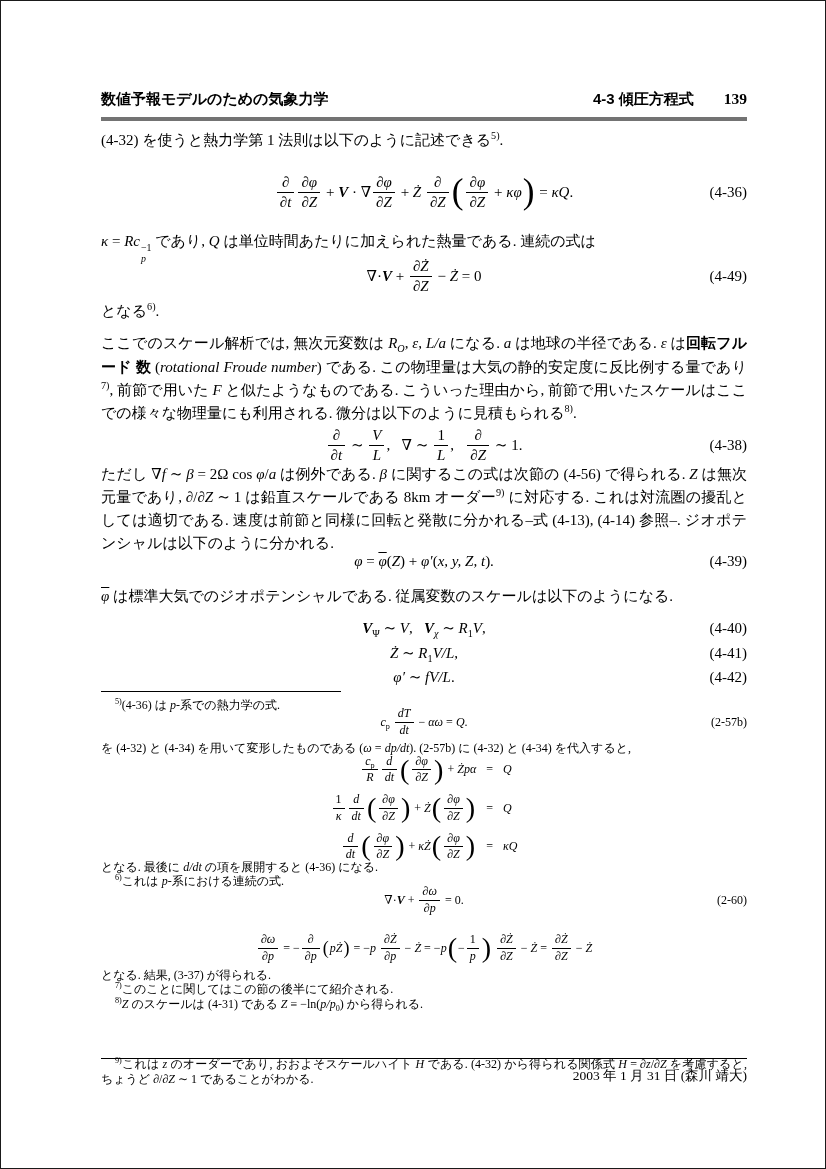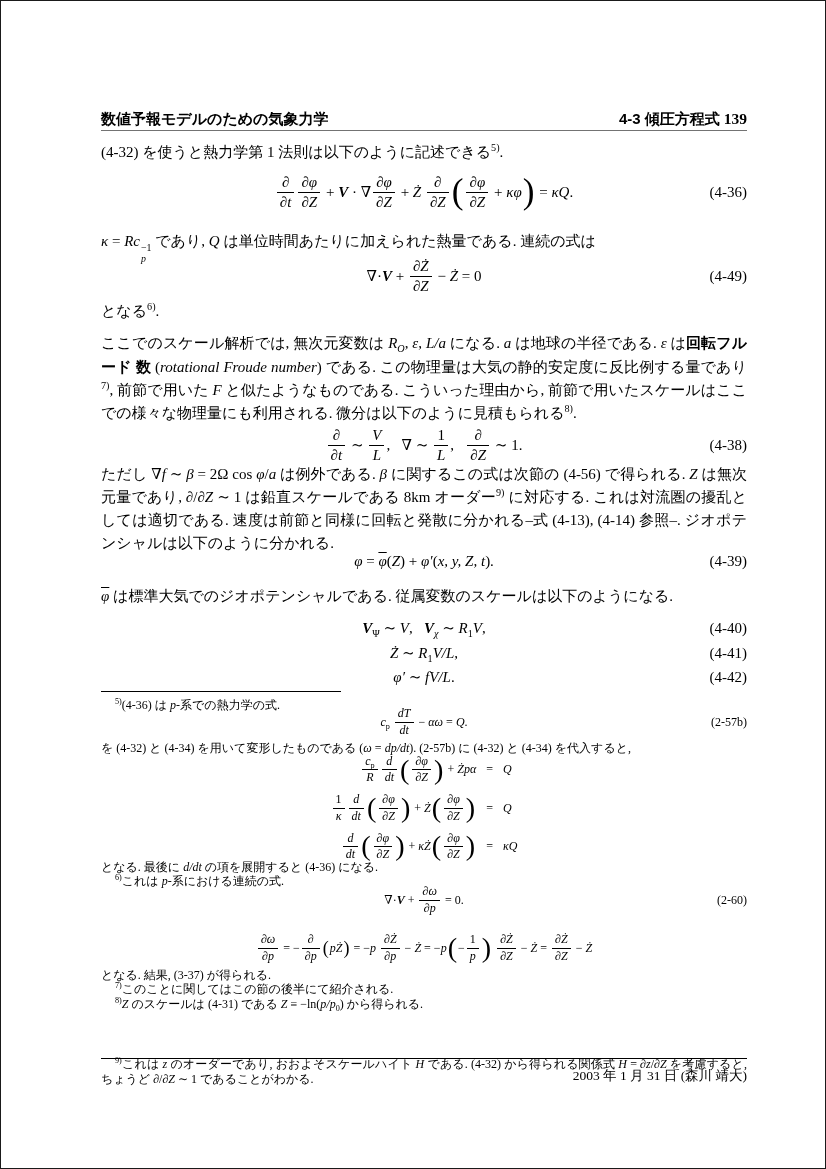--- a/index.html
+++ b/index.html
@@ -3,24 +3,24 @@
 <meta charset="utf-8">
 <style>
   html,body{margin:0;padding:0;background:#fff;}
   .page{position:relative;width:826px;height:1169px;background:#ffffff;overflow:hidden;
         box-sizing:border-box;border:1px solid #1a1a1a;
         font-family:"Liberation Serif","DejaVu Serif",serif;color:#000;}
   .blk{position:absolute;left:100px;width:646px;font-size:15px;line-height:23px;}
   p.blk{margin:0;}
   .just{text-align:justify;}
   
-  .header{top:106px;display:flex;justify-content:space-between;align-items:baseline;
-          border-bottom:1px solid #737373;}
+  .header{top:86px;display:flex;justify-content:space-between;align-items:baseline;
+          border-bottom:4px solid #737373;padding-bottom:7px;}
   .h-left{font-family:"Liberation Sans","DejaVu Sans",sans-serif;font-weight:bold;font-size:15px;}
-  .h-right{display:flex;gap:4px;align-items:baseline;}
+  .h-right{display:flex;gap:30px;align-items:baseline;}
   .h-sec{font-family:"Liberation Sans","DejaVu Sans",sans-serif;font-weight:bold;font-size:15px;}
   .h-page{font-weight:bold;font-size:15.5px;}
   .gb{font-family:"Liberation Sans","DejaVu Sans",sans-serif;font-weight:bold;}
   
   .eqline{display:flex;align-items:center;justify-content:center;}
   .eqbody{display:inline-flex;align-items:center;white-space:nowrap;}
   .eqlabel{position:absolute;right:0;top:50%;transform:translateY(-50%);}
   .frac{display:inline-block;text-align:center;vertical-align:middle;margin:0 2px;}
   .fnum{display:block;border-bottom:1px solid #000;padding:0 3px 1px;line-height:1.1;}
   .fden{display:block;padding:1px 3px 0;line-height:1.1;}
@@ -34,21 +34,21 @@
   .ovl{text-decoration:overline;}
   
   .eq436{top:163px;height:56px;}
   .eq437{top:251px;height:48px;}
   .eq438{top:422px;height:44px;}
   .eq439{top:547px;height:26px;}
   .eq440{top:614px;height:26px;}
   .eq441{top:639px;height:26px;}
   .eq442{top:663px;height:26px;}
   
-  .p1{top:140px;font-family:Liberation Serif, serif;}
+  .p1{top:128px;font-family:Liberation Serif, serif;}
   .p2{top:229px;}
   .p3{top:299px;}
   .p4{top:330px;}
   .p5{top:462px;}
   .p6{top:584px;}
   
   .fnrule{top:690px;width:240px;border-top:1px solid #000;height:0;}
   .fn{font-size:12px;line-height:15px;}
   .fn-ind{text-indent:14px;}
   .fn5a{top:697px;}

